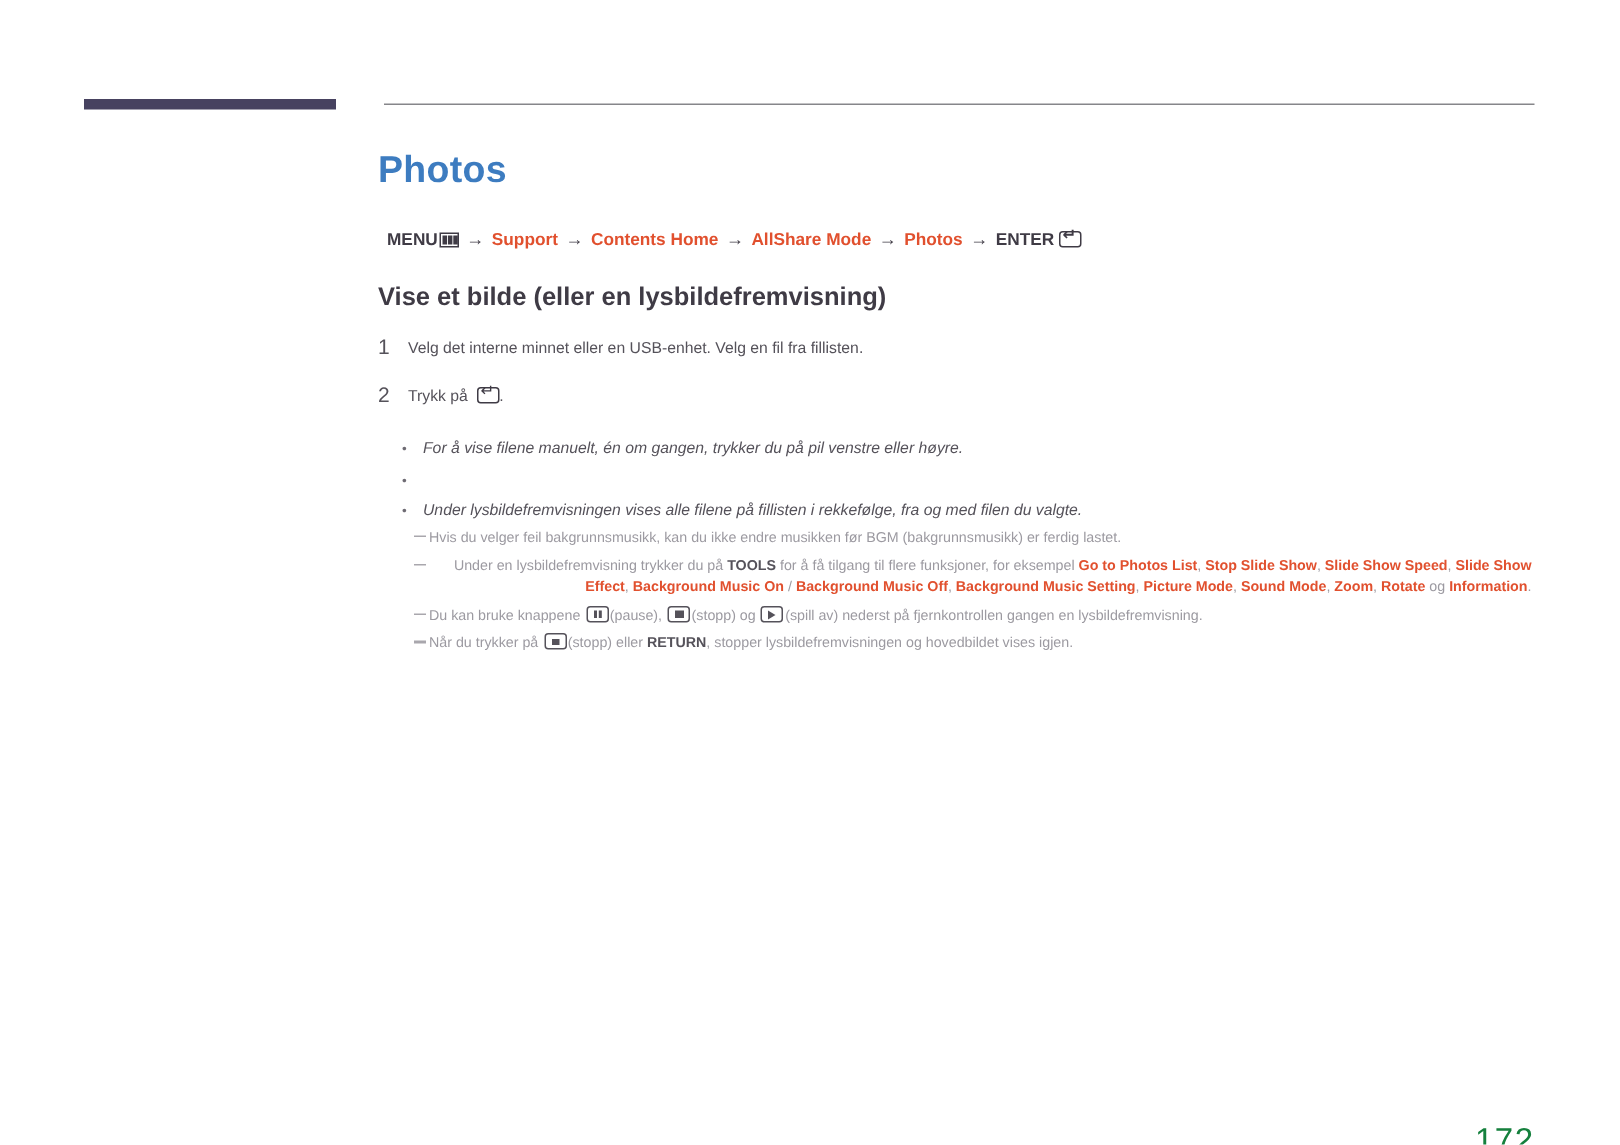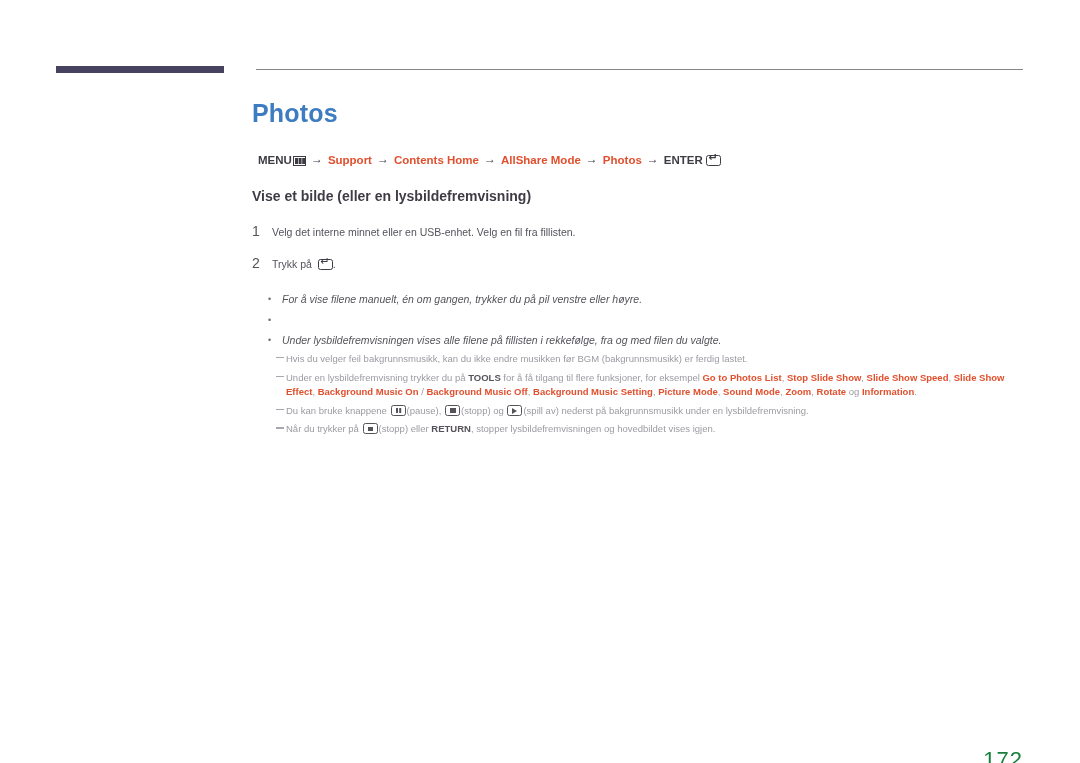--- a/index.html
+++ b/index.html
@@ -149,21 +149,21 @@
     left: 4.3px; top: 2.4px;
     width: 5.2px; height: 4.6px;
     background: #55525a;
   }
 
   
   .section-heading {
     position: absolute;
     left: 252px;
     top: 188px;
-    font-size: 14px;
+    font-size: 17px;
     font-weight: bold;
     color: #3f3b45;
   }
 
   
   .steps {
     position: absolute;
     left: 252px;
     top: 224px;
     width: 760px;
@@ -235,21 +235,21 @@
     position: absolute;
     left: 0; top: 5px;
     width: 8px; height: 1.4px;
     background: #a9a7ad;
   }
   .note-text {
     font-size: 9.5px;
     color: #9c9aa1;
     line-height: 14.6px;
   }
-  .note-text.wrap2 { width: 736px; }
+  .note-text.wrap2 { width: 736px; text-align: right; }
   .kw { color: #e1502e; font-weight: bold; }
   .kb { color: #55525a; font-weight: bold; }
   .kg { color: #9c9aa1; }
 
   
   .page-number {
     position: absolute;
     right: 57px;
     top: 703px;
     font-size: 22px;
@@ -318,21 +318,21 @@
     <div class="note-text">Hvis du velger feil bakgrunnsmusikk, kan du ikke endre musikken før BGM (bakgrunnsmusikk) er ferdig lastet.</div>
   </div>
 
   <div class="note">
     <div class="note-dash"></div>
     <div class="note-text wrap2"><span>Under en lysbildefremvisning trykker du på </span><span class="kb">TOOLS</span><span> for å få tilgang til flere funksjoner, for eksempel </span><span class="kw">Go to Photos List</span><span class="kg">, </span><span class="kw">Stop Slide Show</span><span class="kg">, </span><span class="kw">Slide Show Speed</span><span class="kg">, </span><span class="kw">Slide Show Effect</span><span class="kg">, </span><span class="kw">Background Music On</span><span class="kg"> / </span><span class="kw">Background Music Off</span><span class="kg">, </span><span class="kw">Background Music Setting</span><span class="kg">, </span><span class="kw">Picture Mode</span><span class="kg">, </span><span class="kw">Sound Mode</span><span class="kg">, </span><span class="kw">Zoom</span><span class="kg">, </span><span class="kw">Rotate</span><span class="kg"> og </span><span class="kw">Information</span><span class="kg">.</span></div>
   </div>
 
   <div class="note">
     <div class="note-dash"></div>
-    <div class="note-text"><span>Du kan bruke knappene </span><span class="ico ico-pause"></span><span>(pause), </span><span class="ico ico-stop"></span><span>(stopp) og </span><span class="ico ico-play"></span><span>(spill av) nederst på bakgrunnsmusikk under en lysbildefremvisning.</span></div>
+    <div class="note-text"><span>Du kan bruke knappene </span><span class="ico ico-pause"></span><span>(pause), </span><span class="ico ico-stop"></span><span>(stopp) og </span><span class="ico ico-play"></span><span>(spill av) nederst på fjernkontrollen gangen en lysbildefremvisning.</span></div>
   </div>
 
   <div class="note">
     <div class="note-dash"></div>
     <div class="note-text"><span>Når du trykker på </span><span class="ico ico-stop"></span><span>(stopp) eller </span><span class="kb">RETURN</span><span>, stopper lysbildefremvisningen og hovedbildet vises igjen.</span></div>
   </div>
 
 </div>
 
 <div class="page-number">172</div>

